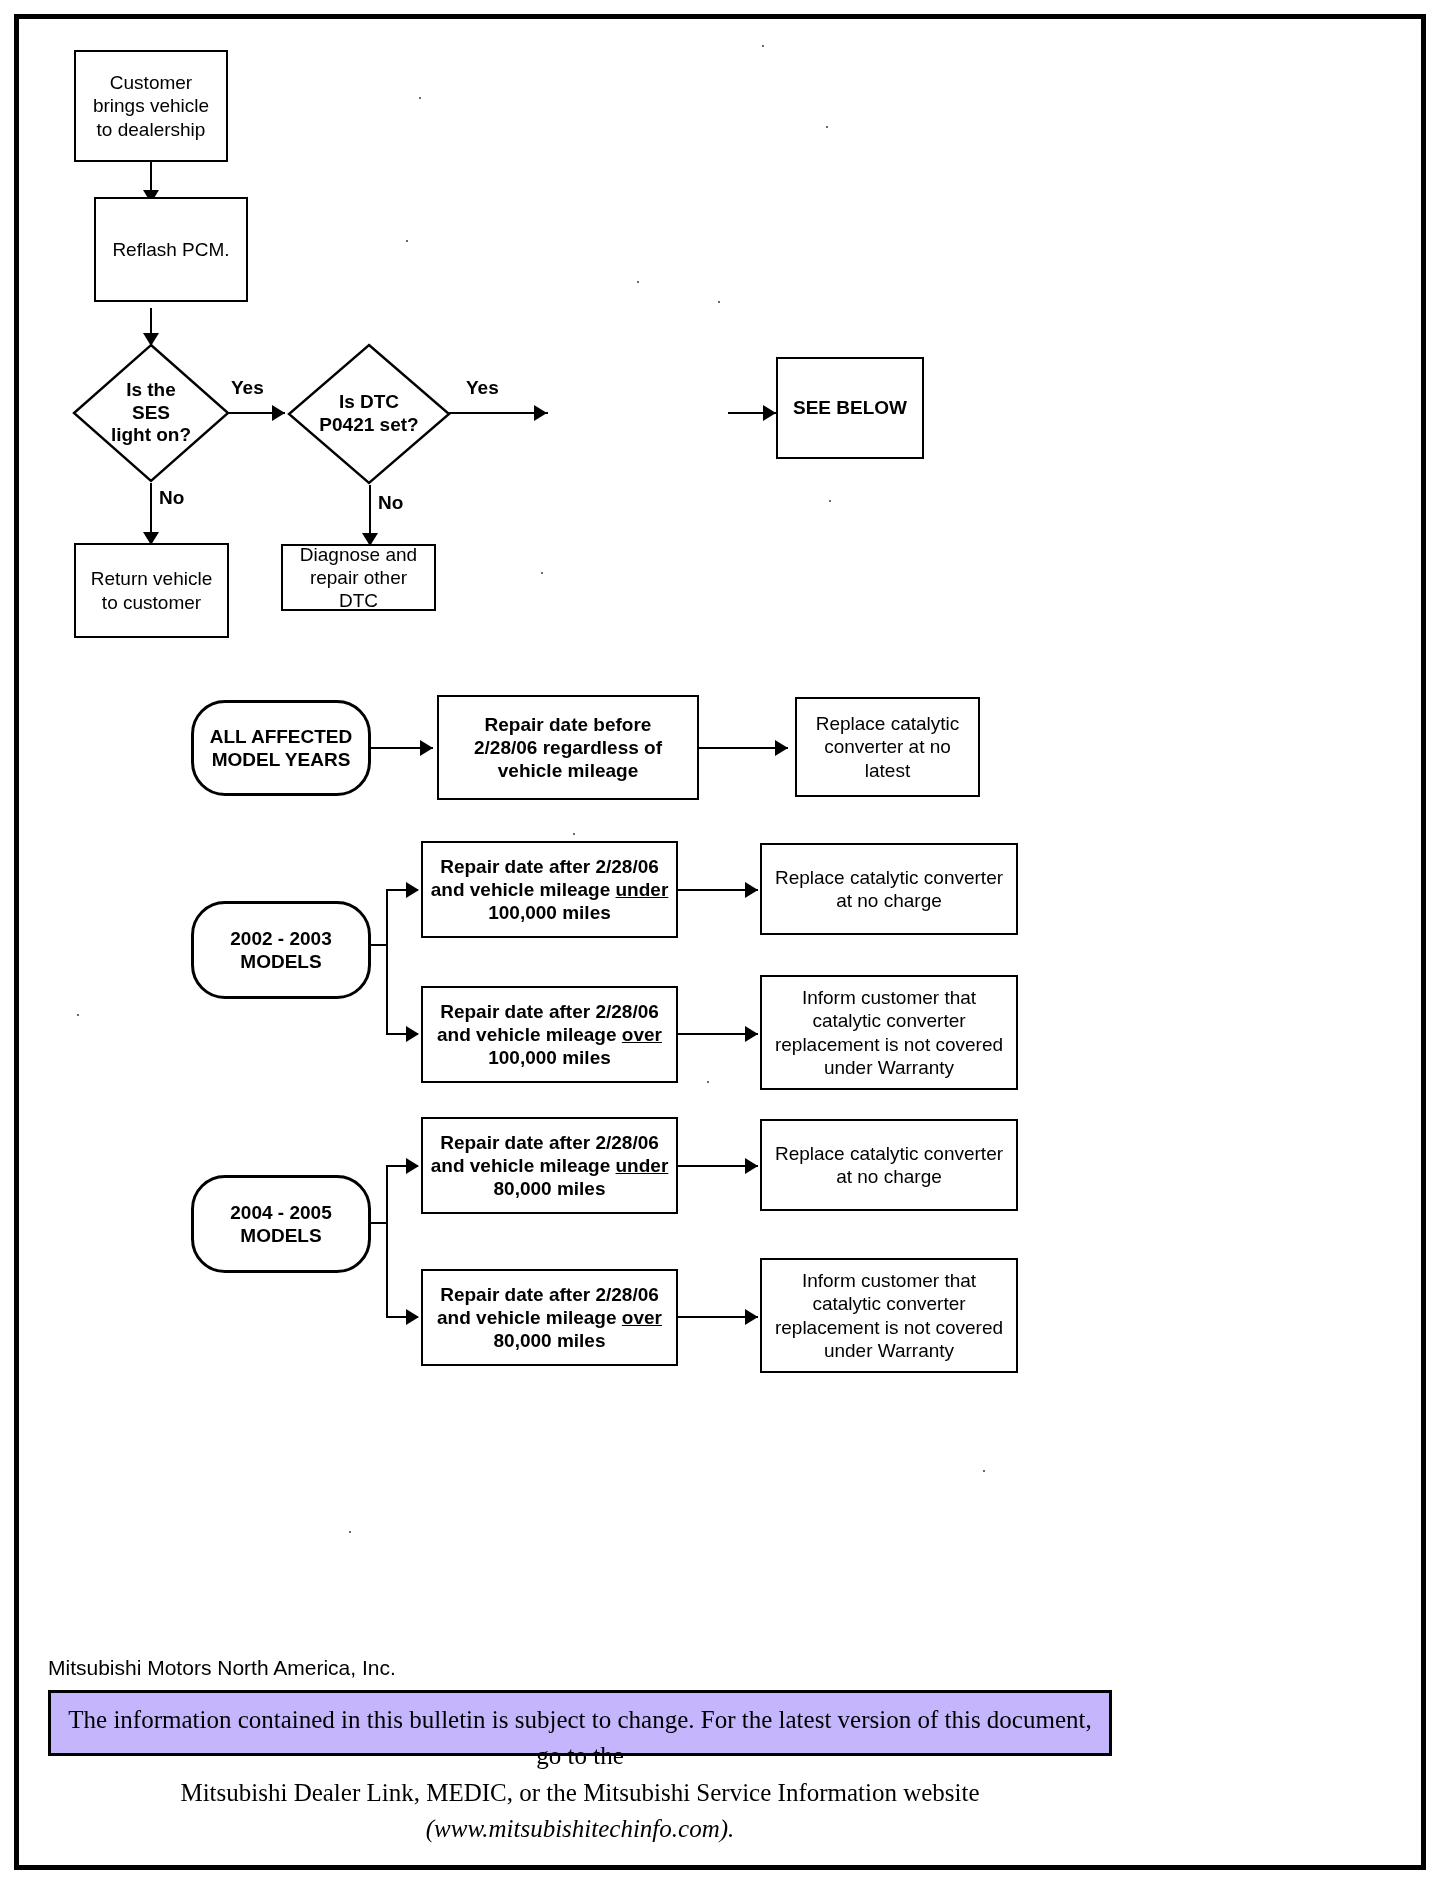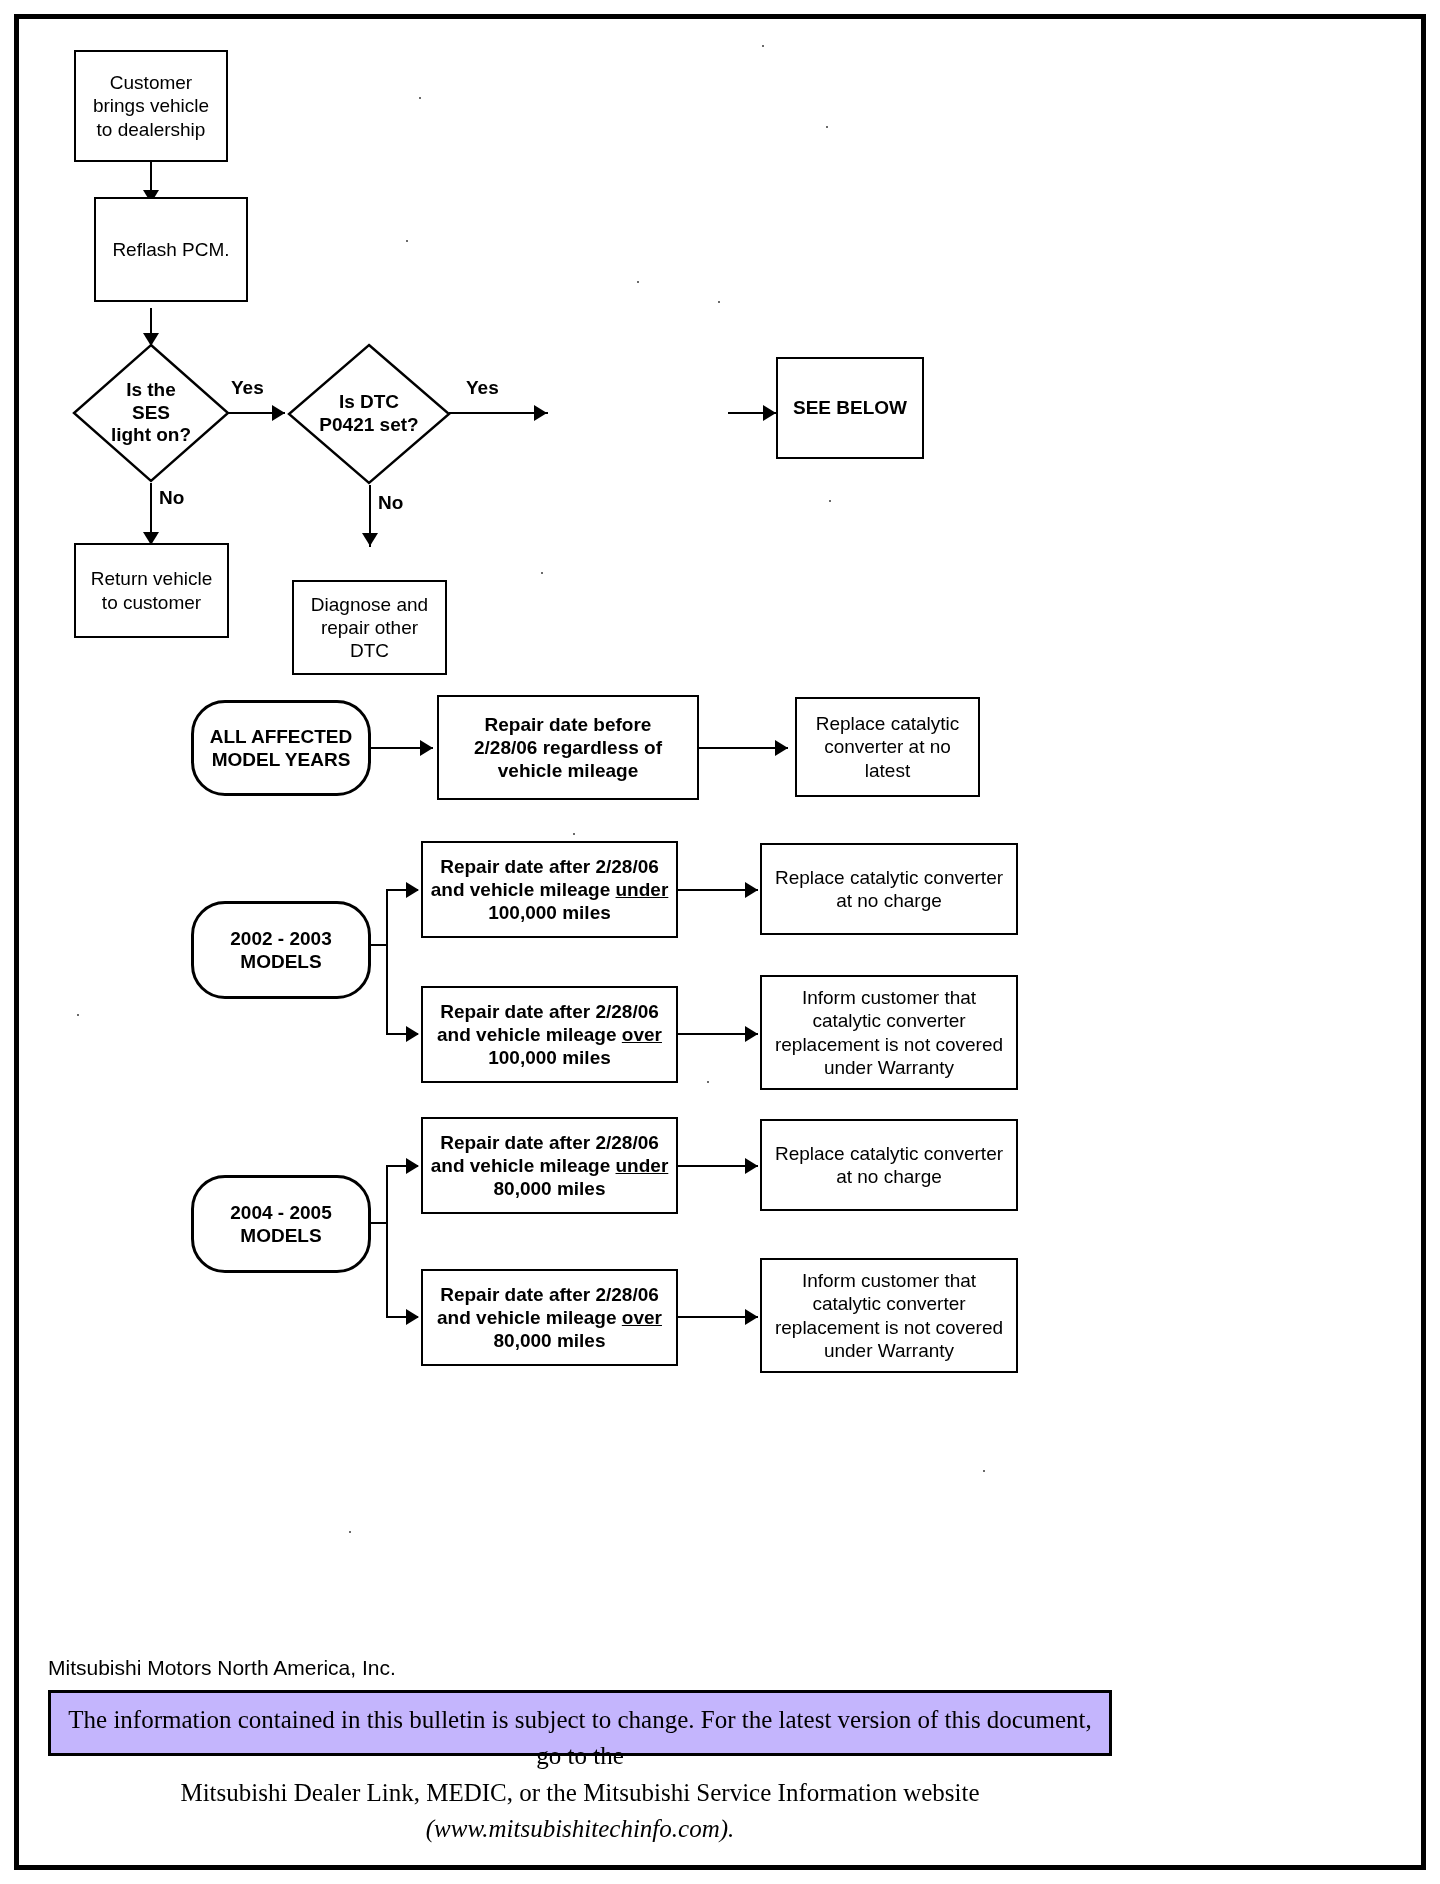--- a/index.html
+++ b/index.html
@@ -201,21 +201,21 @@
     <span class="txt">SEE BELOW</span>
   </div>
 
   <div class="node" style="left:74px;top:543px;width:155px;height:95px;">
     <span class="txt">
       <span>Return vehicle</span><br>
       <span>to customer</span>
     </span>
   </div>
 
-  <div class="node" style="left:292px;top:544px;width:155px;height:95px;margin-top:36px;">
+  <div class="node" style="left:281px;top:544px;width:155px;height:67px;">
     <span class="txt">
       <span>Diagnose and</span><br>
       <span>repair other</span><br>
       <span>DTC</span>
     </span>
   </div>
 
   <div class="node round bold" style="left:191px;top:700px;width:180px;height:96px;">
     <span class="txt">
       <span>ALL AFFECTED</span><br>

